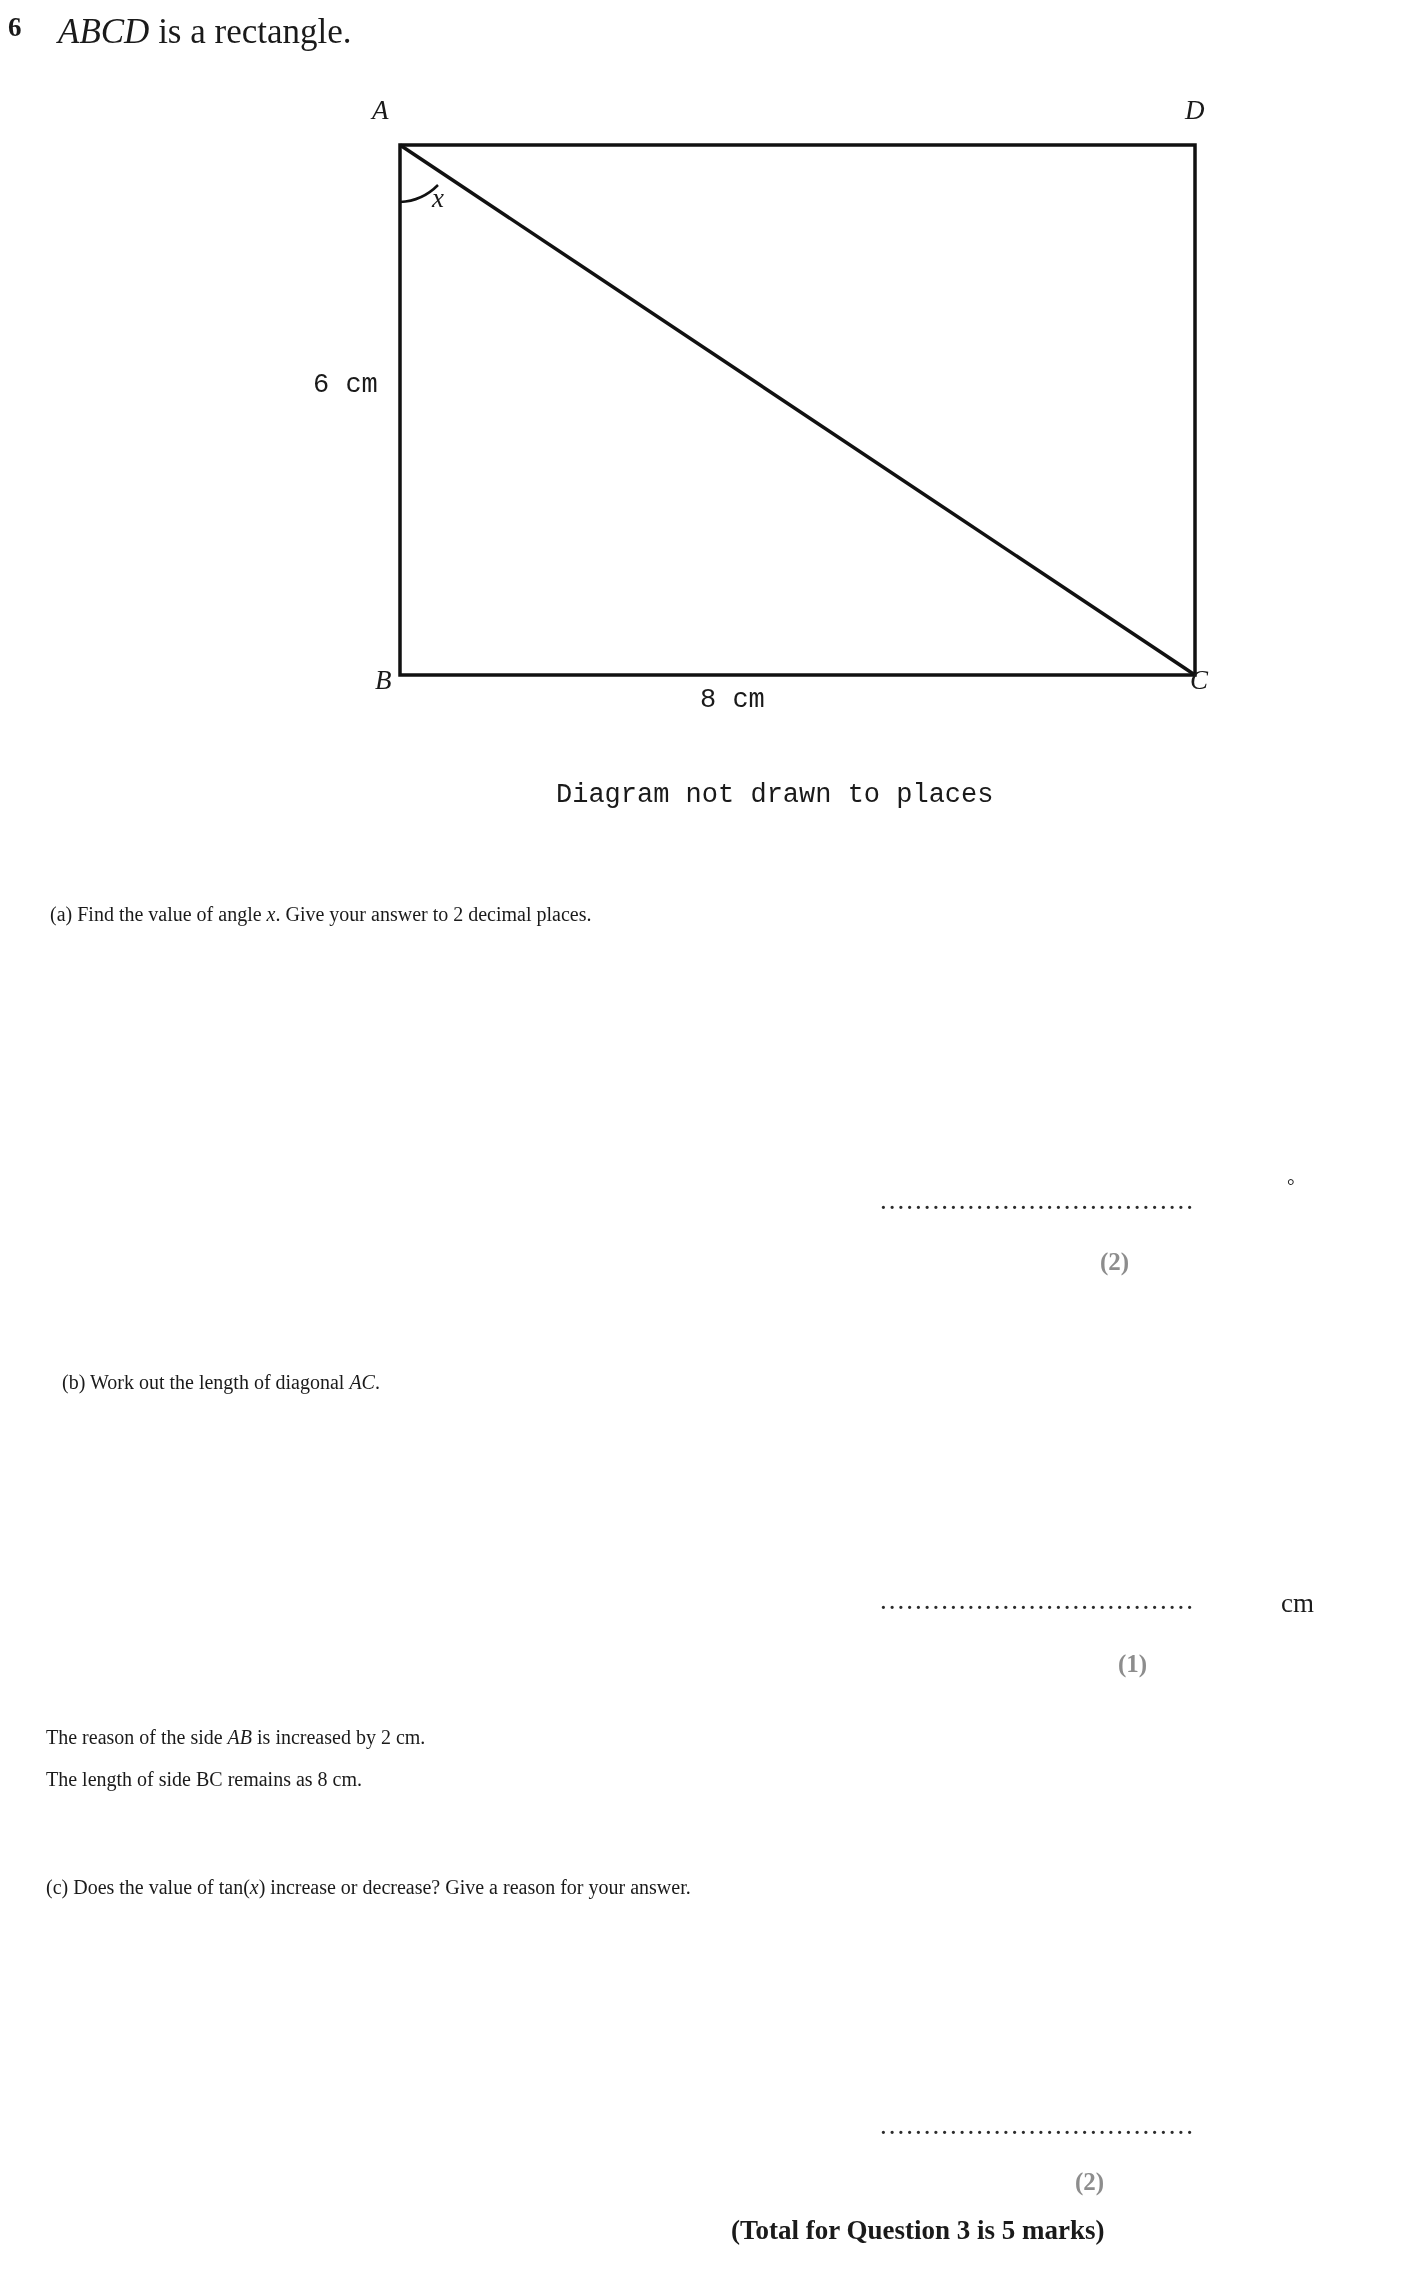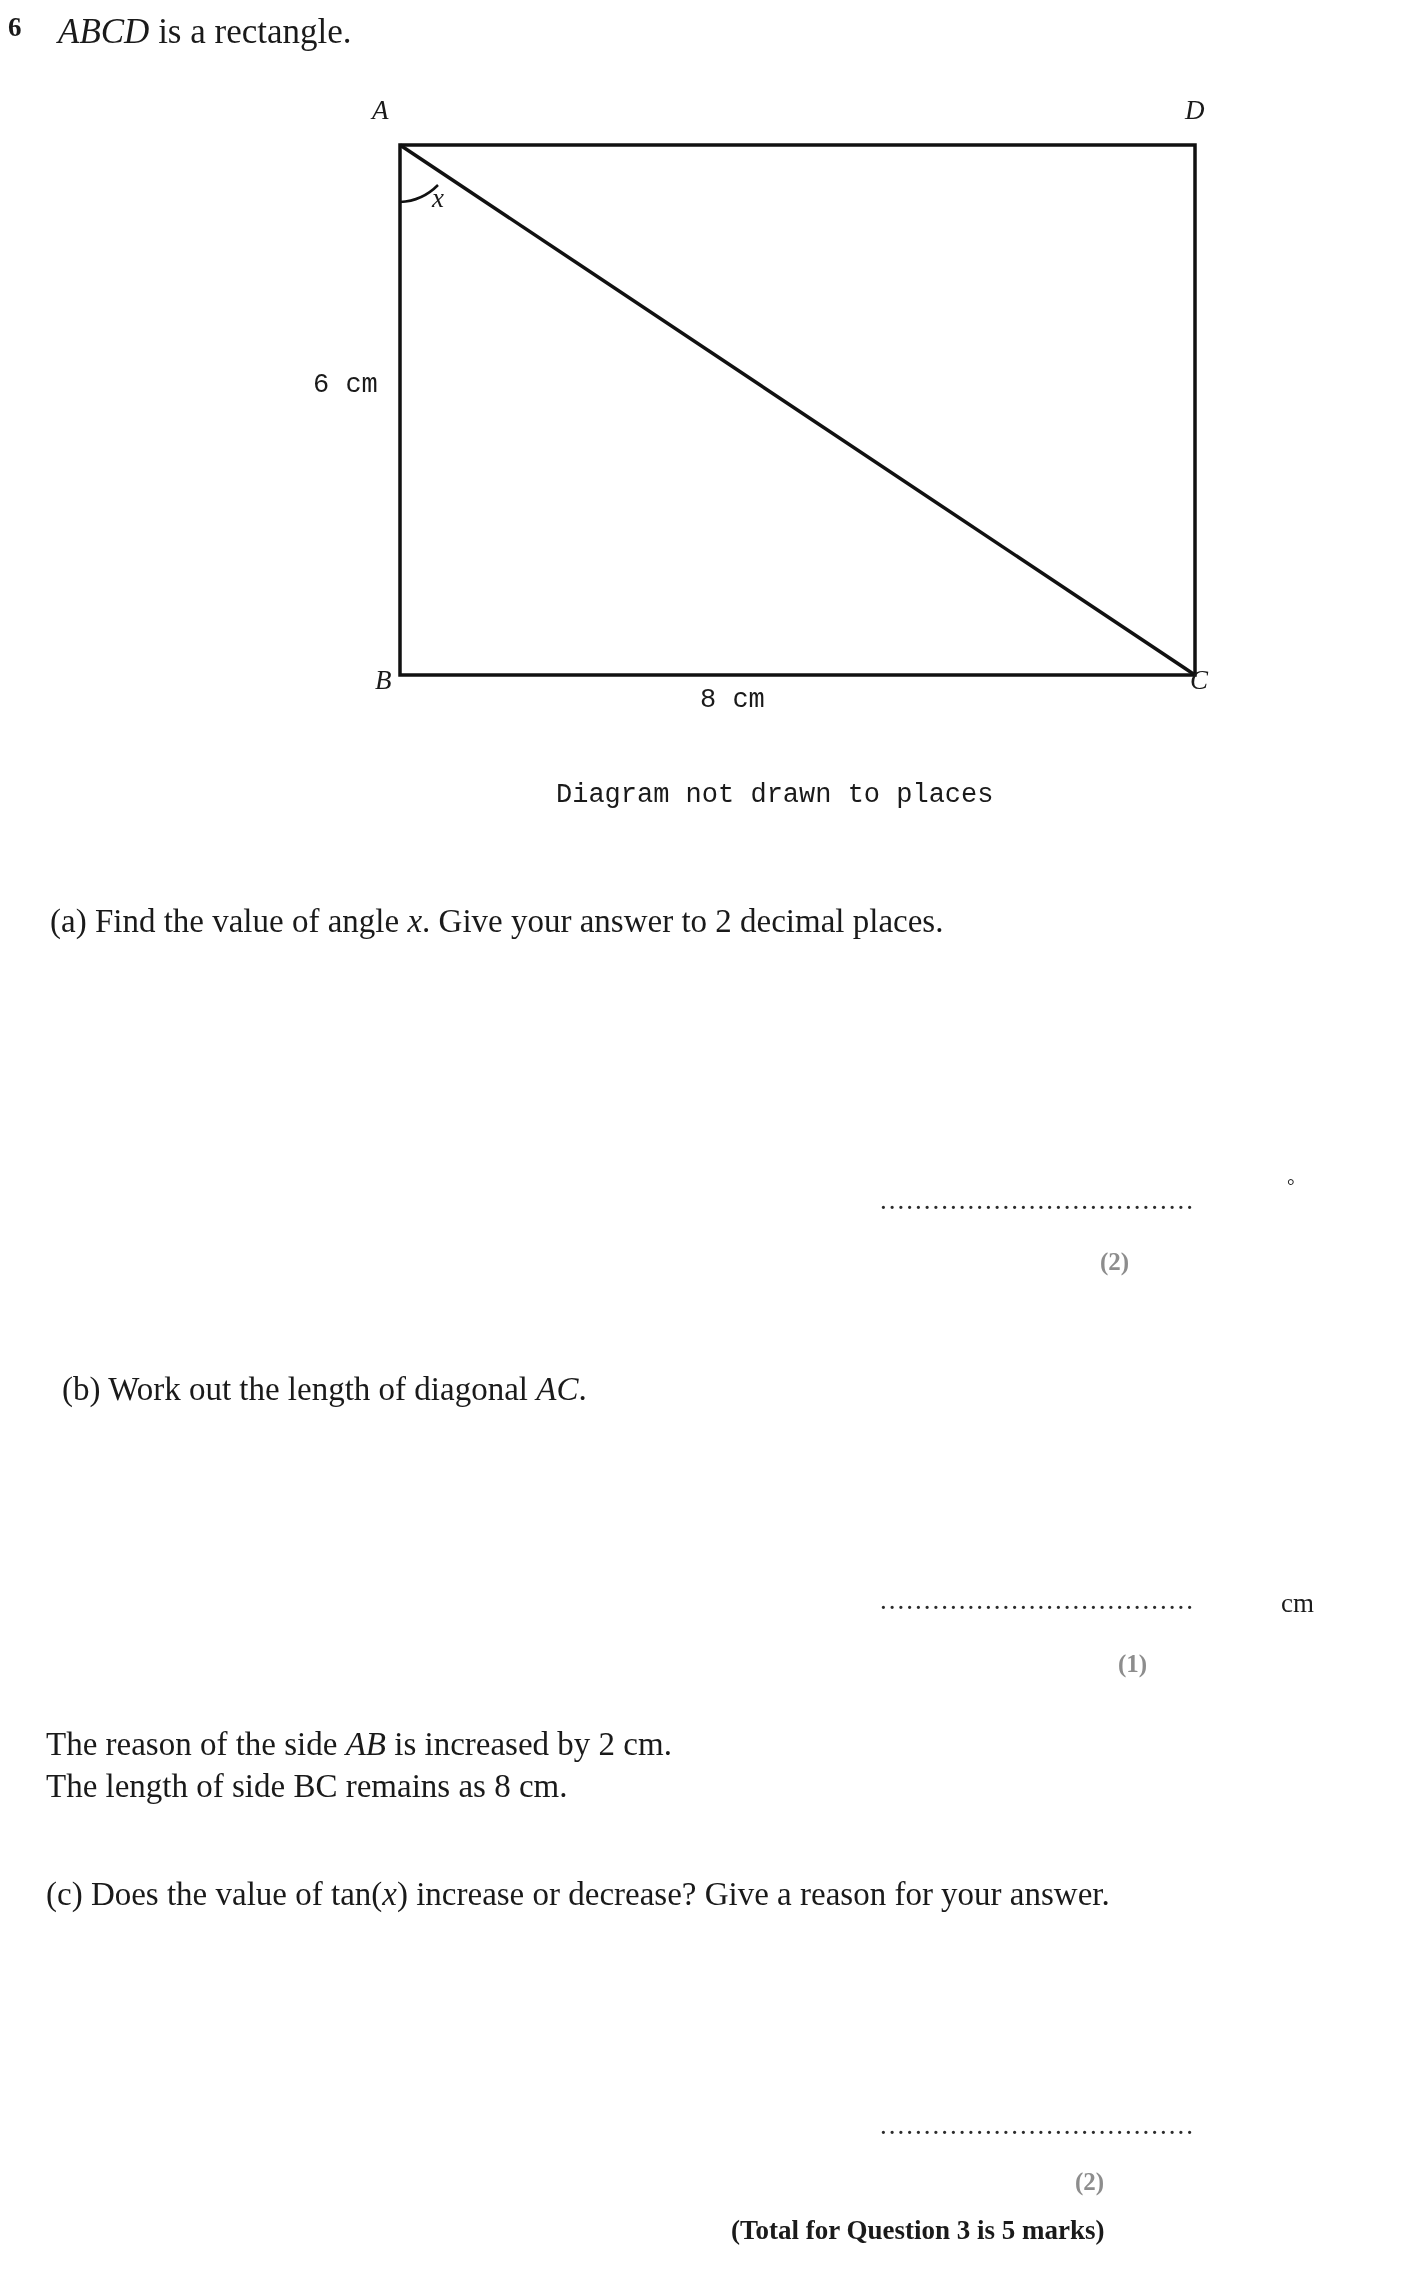--- a/index.html
+++ b/index.html
@@ -69,21 +69,21 @@
   .lbl-x  { left: 432px; top: 88px; }
   .lbl-6cm { left: 313px; top: 275px; }
   .lbl-8cm { left: 700px; top: 590px; }
   .lbl-scale {
     left: 556px; top: 685px;
   }
 
   
   .part {
     position: absolute;
-    font-size: 33px;
+    font-size: 20px;
     white-space: nowrap;
     text-align: right;
   }
   .part .ital { font-style: italic; }
 
   .part-a { left: 50px; top: 903px; }
   .part-b { left: 62px; top: 1345px; margin-top: 26px; }
   .part-c { left: 46px; top: 1876px; }
 
   .stmt1 { left: 46px; top: 1726px; }

